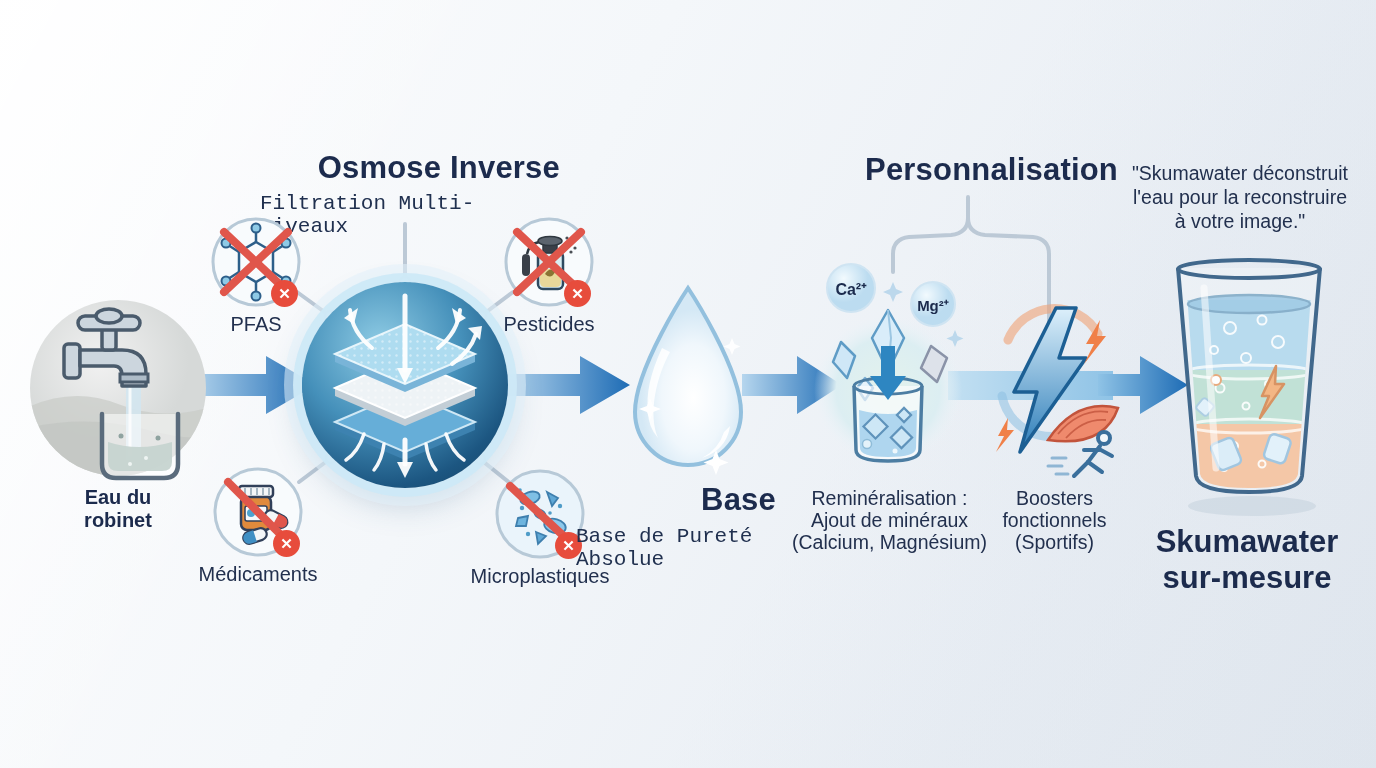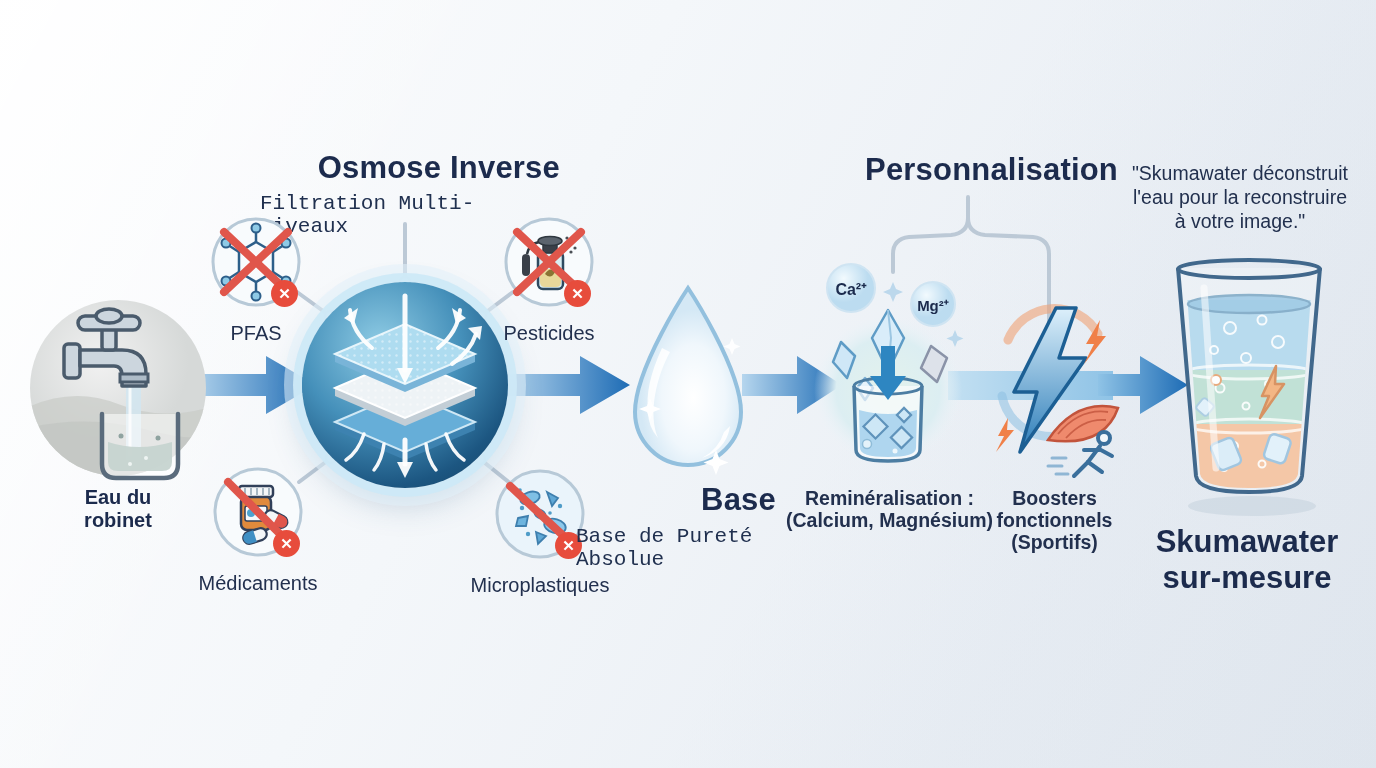--- a/index.html
+++ b/index.html
@@ -6,23 +6,23 @@
   .canvas{position:relative;width:1376px;height:768px;overflow:hidden;
     background:linear-gradient(118deg,#fdfdfe 0%,#f4f7fa 38%,#e9eef4 75%,#e6ebf1 100%);
     font-family:"Liberation Sans", sans-serif;color:#1d2c4e;}
   .canvas::before{content:"";position:absolute;inset:0;
     background:linear-gradient(118deg,rgba(255,255,255,.85) 0%,rgba(255,255,255,0) 28%),
                linear-gradient(118deg,transparent 60%,rgba(205,216,229,.30) 100%);}
   .abs{position:absolute;}
   .title{font-size:31px;font-weight:bold;color:#1c2b4d;text-align:right;letter-spacing:.2px;}
   .sub{font-size:21px;color:#20304f;text-align:left;font-family:Liberation Mono, monospace;}
   .label-xl{font-size:20px;font-weight:bold;color:#1c2b4d;text-align:center;line-height:1.15;}
-  .cap{font-size:19.5px;color:#22304e;text-align:center;line-height:1.14;font-weight:bold;}
+  .cap{font-size:19.5px;color:#22304e;text-align:center;line-height:1.14;}
   .quote{font-size:19.5px;font-weight:500;color:#22304e;text-align:center;line-height:1.22;}
-  .iconlabel{font-size:20px;color:#22304e;text-align:center;margin-top:12px;white-space:nowrap;}
+  .iconlabel{font-size:20px;color:#22304e;text-align:center;margin-top:3px;white-space:nowrap;}
   .contam{position:absolute;width:96px;display:flex;flex-direction:column;align-items:center;}
   .badge{position:absolute;width:27px;height:27px;border-radius:50%;background:#e74c3c;
     color:#fff;font-size:15px;font-weight:bold;display:flex;align-items:center;justify-content:center;
     right:6px;top:66px;line-height:1;}
   .sphere{position:absolute;left:302px;top:282px;width:206px;height:206px;border-radius:50%;
     background:radial-gradient(circle at 38% 30%,#8ecbe4 0%,#4590ba 42%,#1c5681 74%,#123d5e 100%);
     box-shadow:0 0 0 9px rgba(206,233,247,.95),0 0 0 18px rgba(226,241,250,.55),0 14px 34px rgba(40,90,130,.28);}
   .band{position:absolute;left:948px;top:371px;width:165px;height:29px;
     background:linear-gradient(90deg,#c3e0f2,#8fc3e6);}
 </style>
@@ -374,20 +374,21 @@
     </g>
     <g stroke="#8fb6d4" stroke-width="3" stroke-linecap="round">
       <line x1="70" y1="158" x2="84" y2="158"></line>
         <line x1="66" y1="166" x2="80" y2="166"></line>
         <line x1="74" y1="174" x2="86" y2="174"></line>
     </g>
   </svg>
 
   <div class="abs cap" style="left:782px;top:487px;width:215px">
     <div>Reminéralisation :</div>
+    <div>Ajout de minéraux</div>
     <div>(Calcium, Magnésium)</div>
   </div>
   <div class="abs cap" style="left:982px;top:487px;width:145px">
     <div>Boosters</div>
     <div>fonctionnels</div>
     <div>(Sportifs)</div>
   </div>
 
   <div class="abs quote" style="left:1108px;top:162px;width:264px">
     <div>"Skumawater déconstruit</div>

